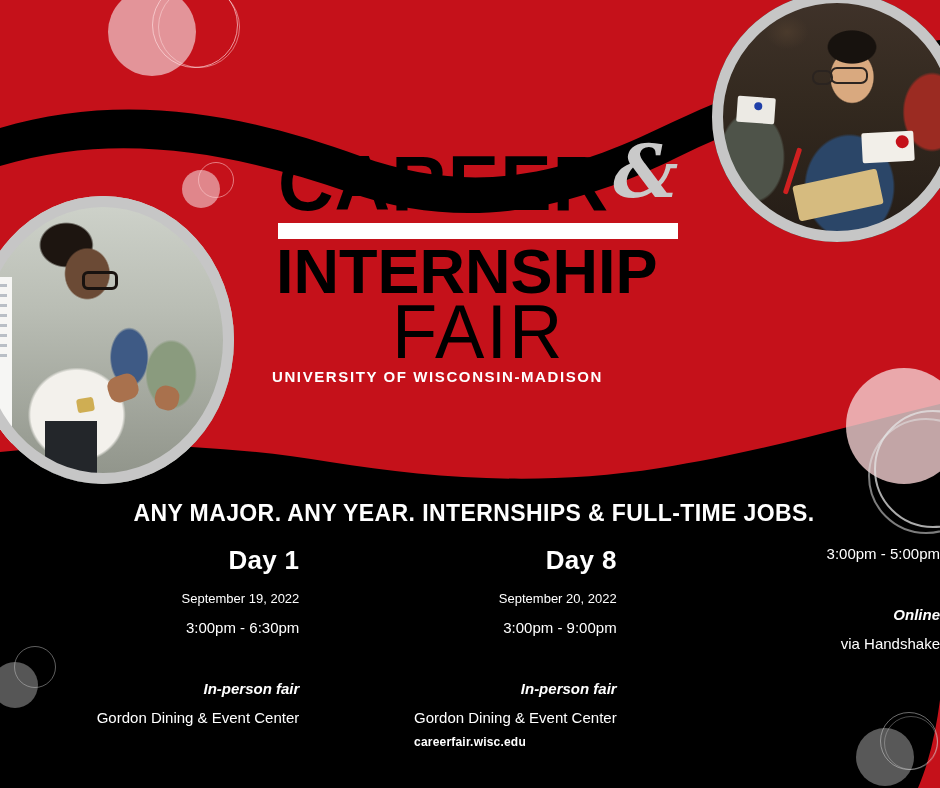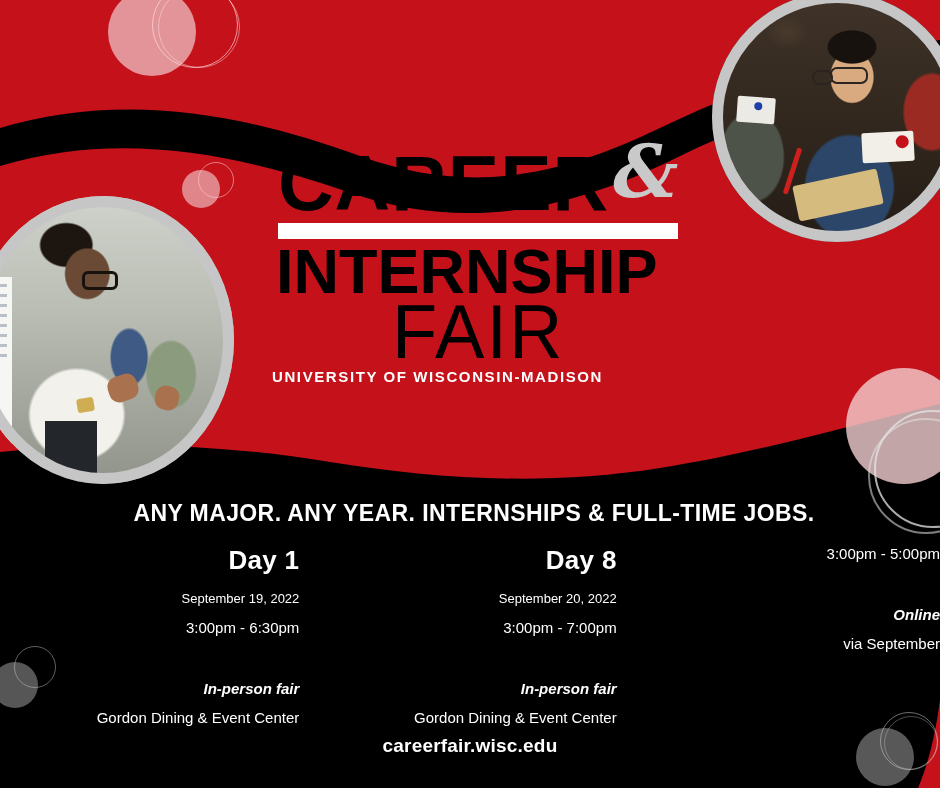--- a/index.html
+++ b/index.html
@@ -169,21 +169,21 @@
   .col-date{font-size:13px;font-weight:normal;margin-bottom:13px;}
   .col-time{font-size:15px;font-weight:normal;margin-bottom:12px;}
   .col-mode{font-size:15px;font-weight:bold;font-style:italic;margin-bottom:12px;margin-top:44px;}
   .col-loc{font-size:15px;font-weight:normal;}
   .col1{padding-right:18px;}
   .col2{padding-right:6px;}
   .col3{padding-left:18px;}
 
   #url{
     position:absolute;left:0;top:735px;width:940px;text-align:center;
-    color:#fff;font-weight:bold;font-size:19px;letter-spacing:.2px;
+    color:#fff;font-weight:bold;font-size:12px;letter-spacing:.2px;
   }
 </style>
 </head>
 <body>
 
 <div id="poster">
 
   <svg class="bg-layer" viewBox="0 0 940 788" preserveAspectRatio="none">
     <rect x="0" y="0" width="940" height="788" fill="#000000"></rect>
 
@@ -273,28 +273,28 @@
       <div class="col-title">Day 1</div>
       <div class="col-date">September 19, 2022</div>
       <div class="col-time">3:00pm - 6:30pm</div>
       <div class="col-mode">In-person fair</div>
       <div class="col-loc">Gordon Dining &amp; Event Center</div>
     </div>
 
     <div class="col col2">
       <div class="col-title">Day 8</div>
       <div class="col-date">September 20, 2022</div>
-      <div class="col-time">3:00pm - 7:00pm</div>
+      <div class="col-time">3:00pm - 9:00pm</div>
       <div class="col-mode">In-person fair</div>
       <div class="col-loc">Gordon Dining &amp; Event Center</div>
     </div>
 
     <div class="col col3">
       <div class="col-time">3:00pm - 5:00pm</div>
       <div class="col-mode">Online</div>
-      <div class="col-loc">via September</div>
+      <div class="col-loc">via Handshake</div>
     </div>
 
   </div>
 
   <div id="url">careerfair.wisc.edu</div>
 
 </div>
 
 </body></html>

